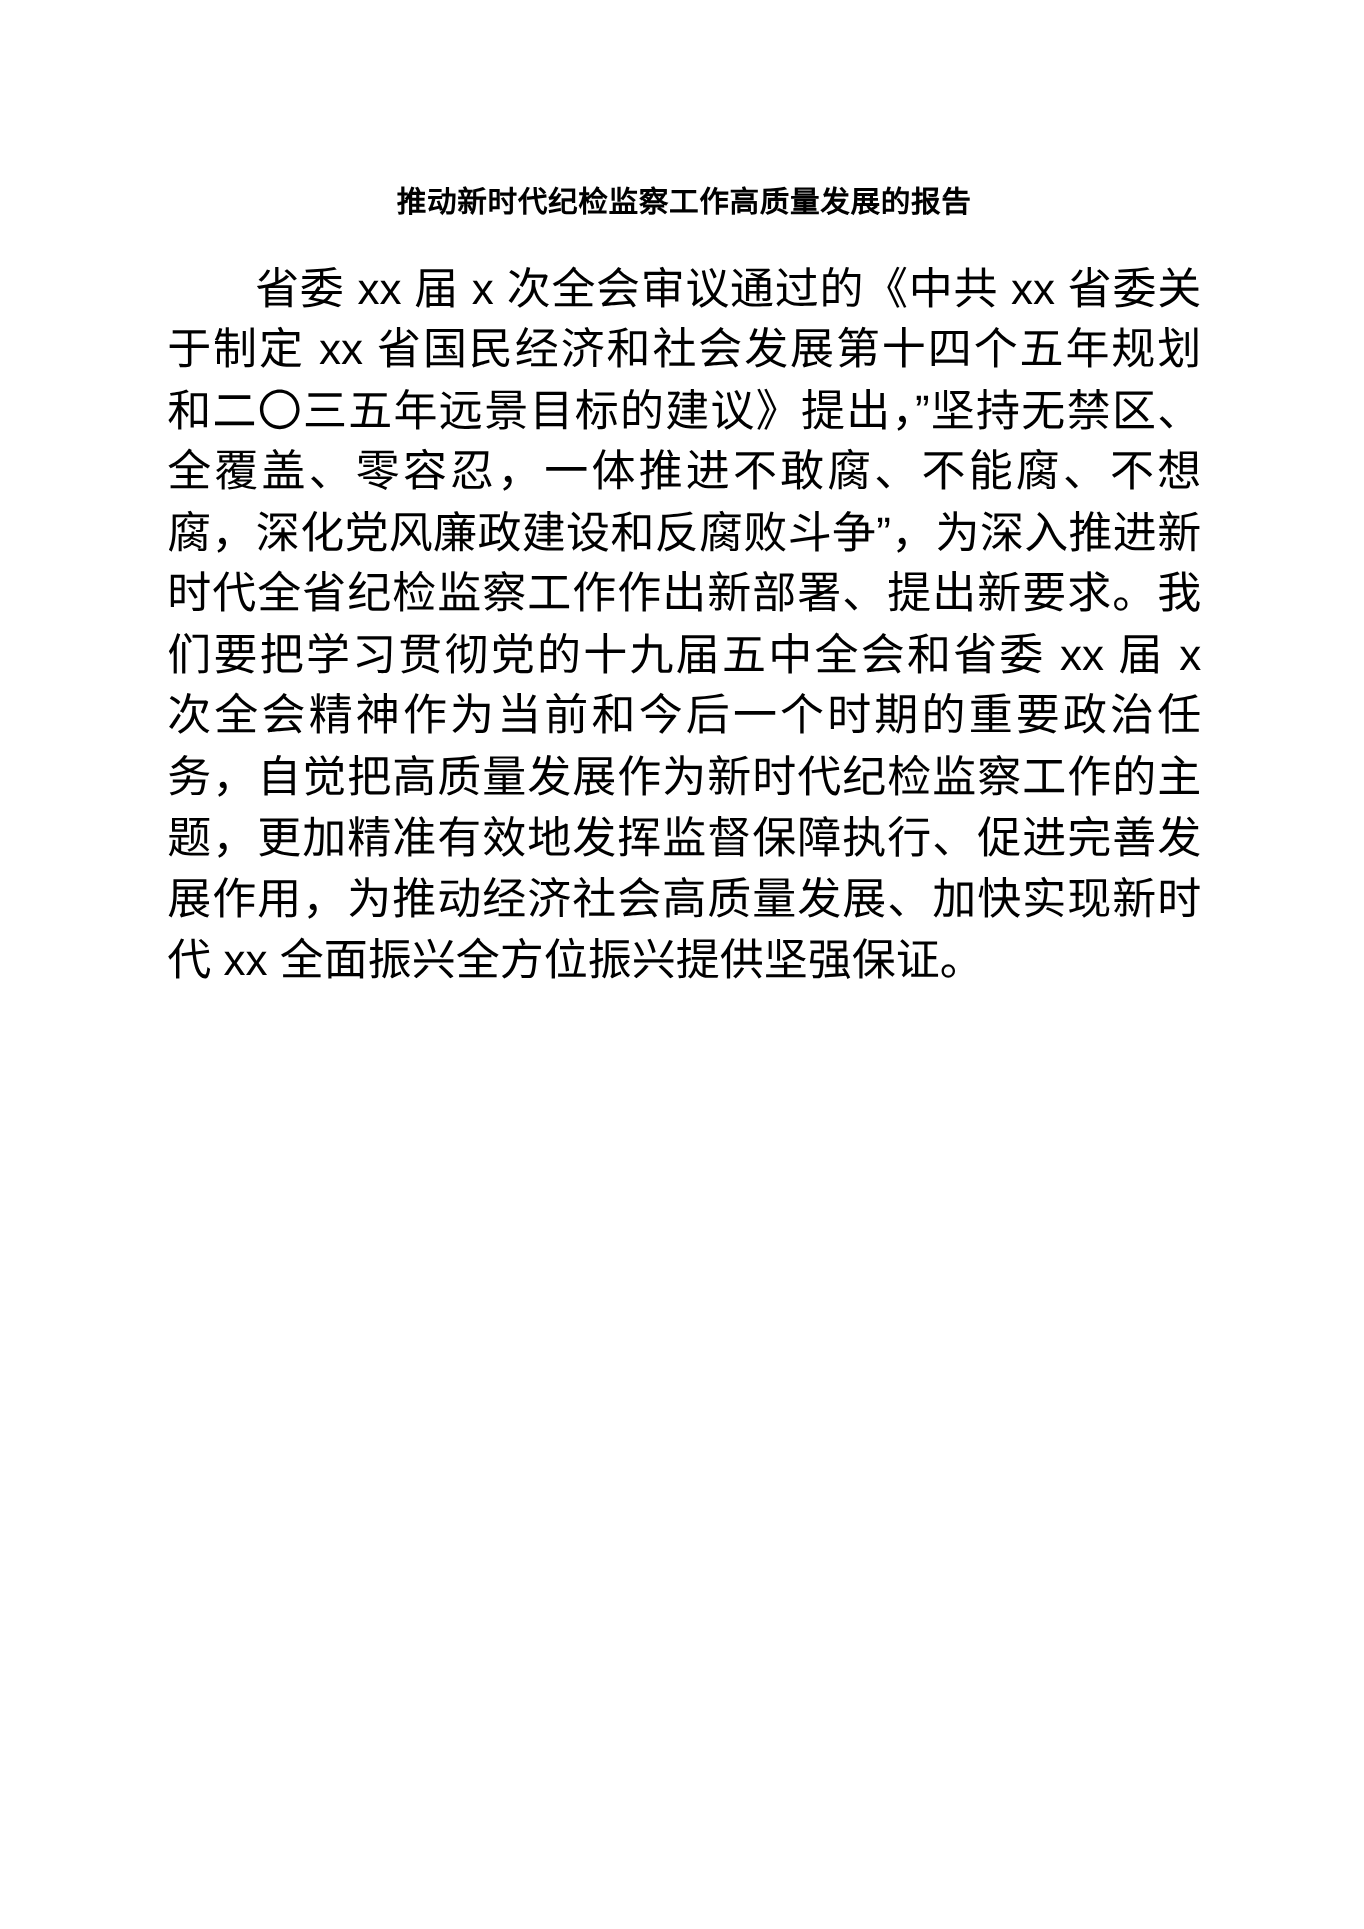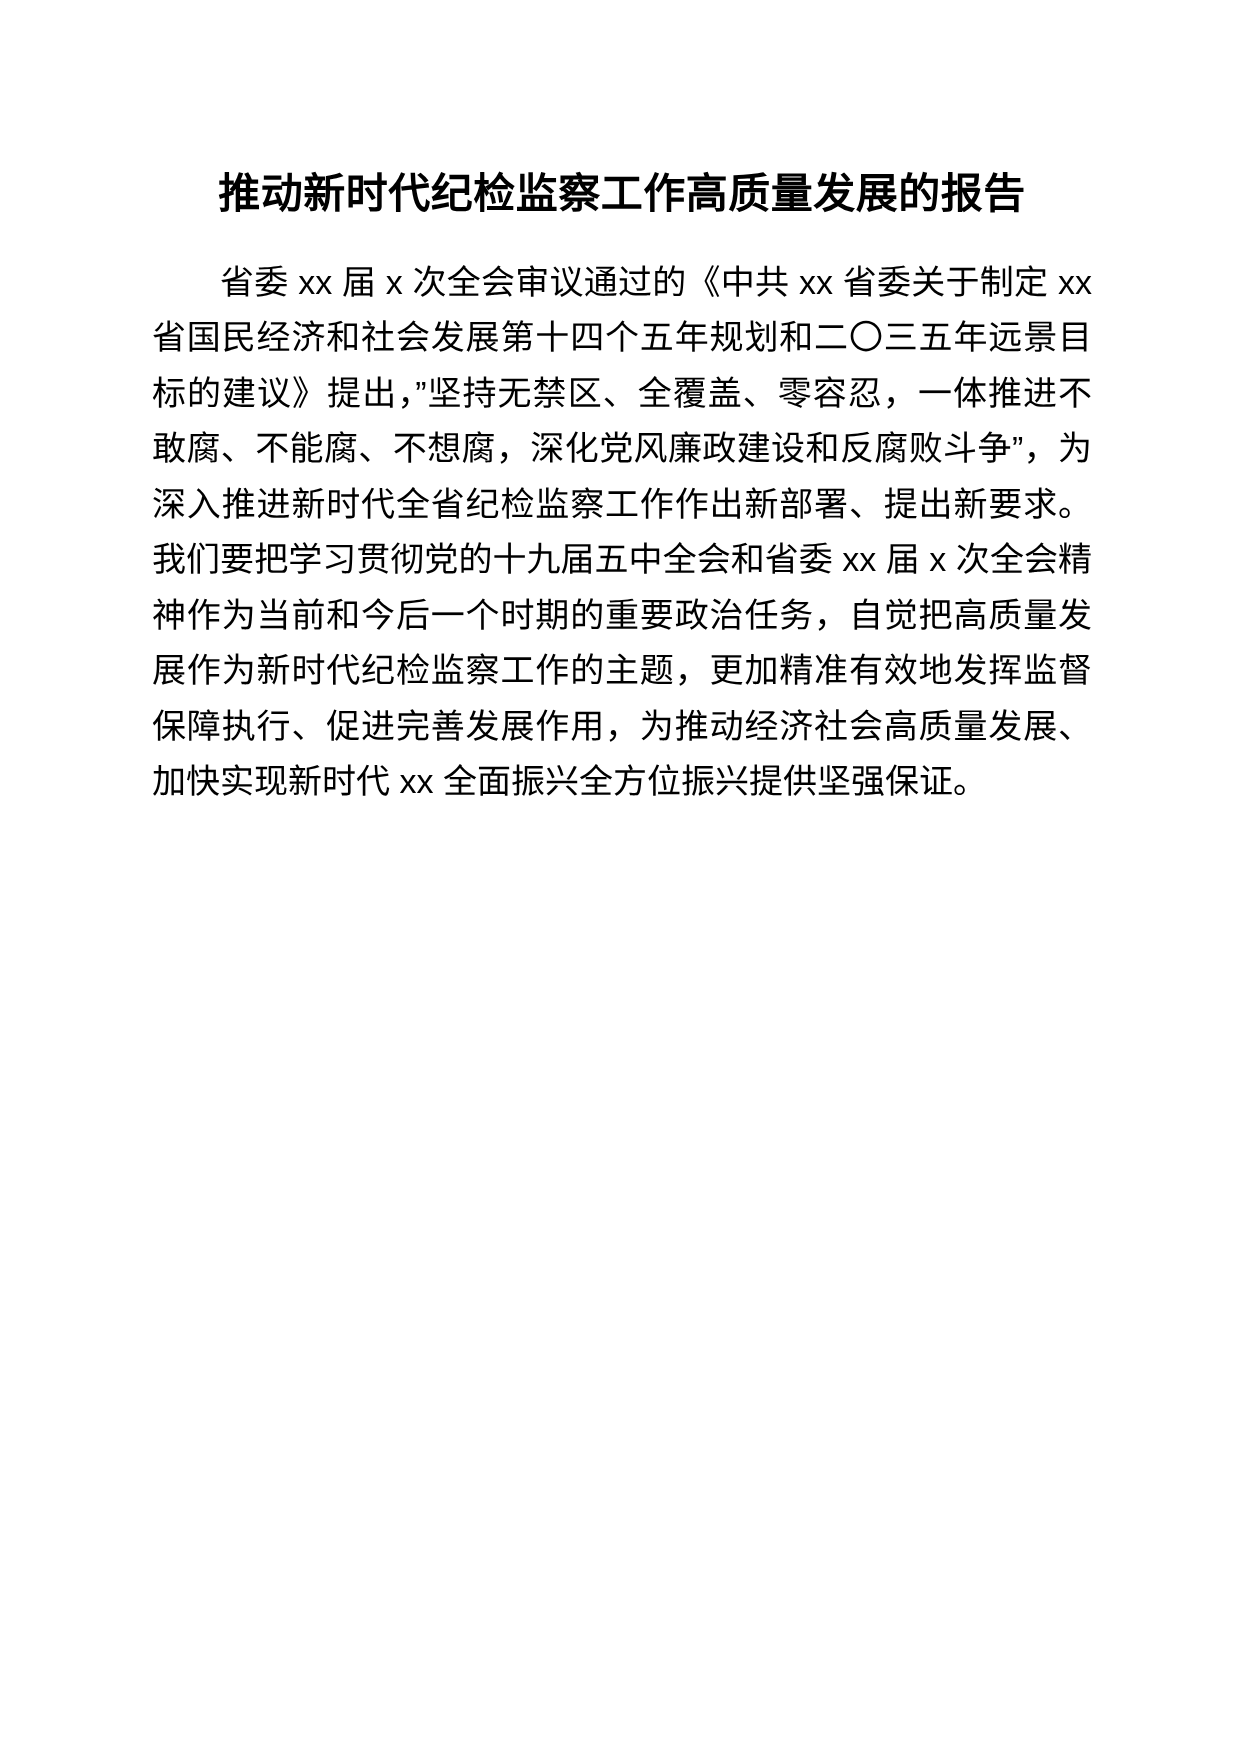--- a/index.html
+++ b/index.html
@@ -24,35 +24,35 @@
   .content {
     position: absolute;
     left: 152px;
     top: 0;
     width: 940px;
   }
   .doc-title {
     margin: 0;
     padding: 0;
     padding-top: 168px;
-    font-size: 42px;
+    font-size: 27px;
     font-weight: 700;
     line-height: 1.25;
     letter-spacing: 0.5px;
     text-align: center;
     color: #000000;
     white-space: nowrap;
   }
   .body-block {
     margin-top: 34px;
   }
   .para {
     margin: 0;
     padding: 0;
-    font-size: 34px;
+    font-size: 40px;
     line-height: 55.5px;
     text-align: justify;
     text-justify: inter-ideograph;
     text-indent: 2em;
     color: #000000;
     font-weight: 400;
   }
   .para + .para {
     margin-top: 0;
   }

